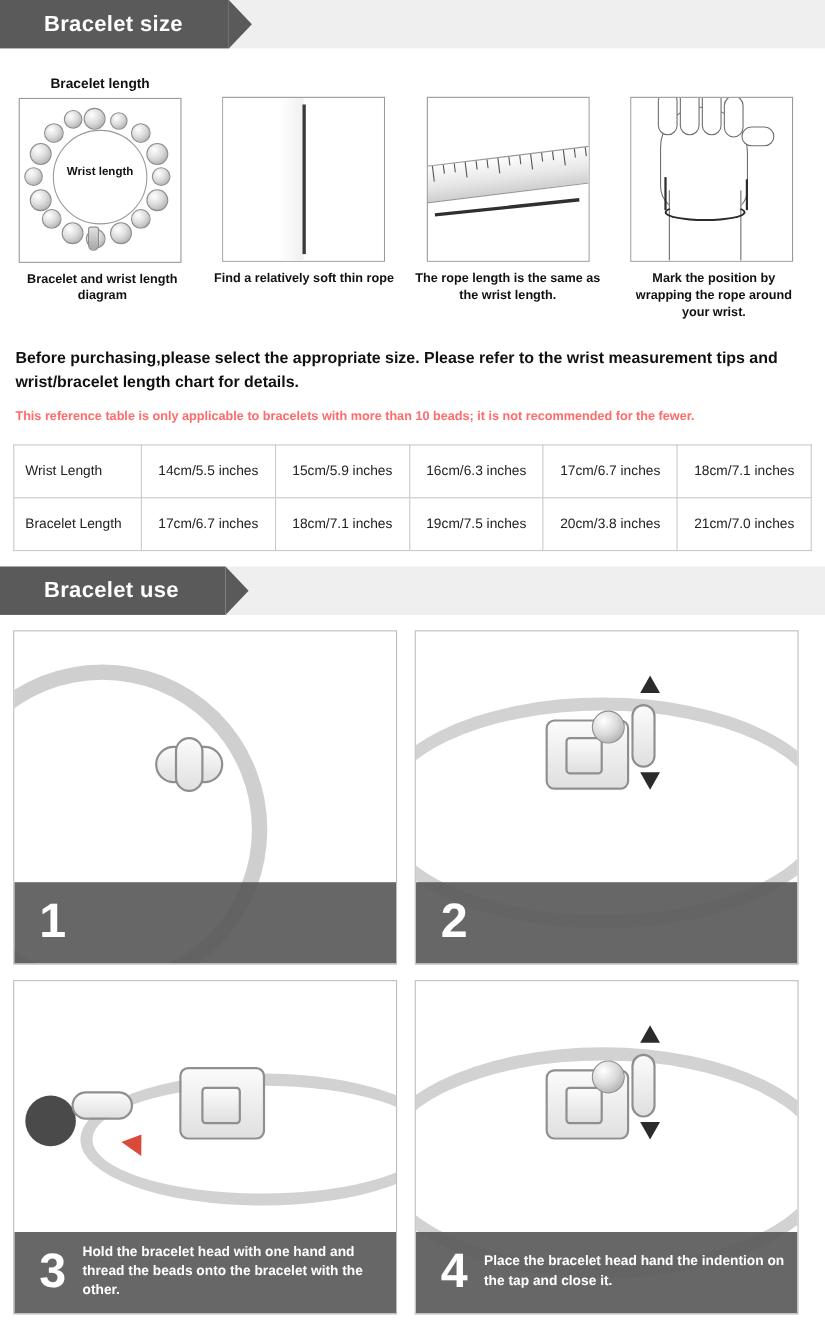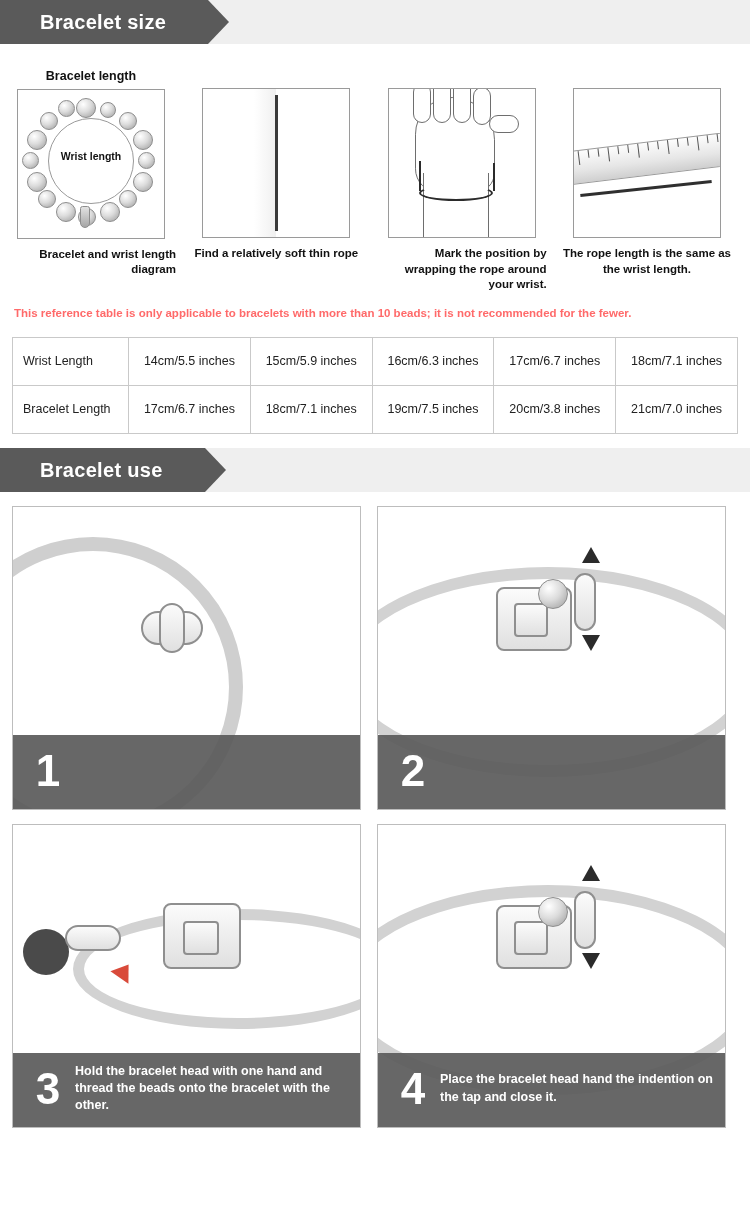--- a/index.html
+++ b/index.html
@@ -69,21 +69,21 @@
     background: #fff;
   }
   .m-cap {
     font-size: 11.5px;
     font-weight: bold;
     color: #111;
     line-height: 1.35;
     margin-top: 8px;
     text-align: center;
   }
-  .m-cap.left { text-align: right; padding-left: 4px; }
+  .m-cap.left { text-align: center; padding-left: 4px; }
 
   
   .bracelet-art { position:absolute; inset:0; }
   .bead {
     position: absolute;
     border-radius: 50%;
     background: radial-gradient(circle at 35% 30%, #ffffff 0%, #dcdcdc 45%, #9b9b9b 100%);
     border: 1px solid #8d8d8d;
   }
   .inner-circle {
@@ -338,39 +338,20 @@
           <div class="rope-shadow"></div>
           <div class="rope-line"></div>
         </div>
       </div>
       <div class="m-cap">Find a relatively soft thin rope</div>
     </div>
 
     <div class="measure-cell">
       <div class="m-title"></div>
       <div class="m-box">
-        <div class="hand-art">
-          <div class="palm"></div>
-          <div class="finger" style="left:24px;top:-6px;width:18px;height:40px;"></div>
-          <div class="finger" style="left:44px;top:-12px;width:18px;height:46px;"></div>
-          <div class="finger" style="left:64px;top:-10px;width:18px;height:44px;"></div>
-          <div class="finger" style="left:84px;top:-2px;width:18px;height:38px;"></div>
-          <div class="finger" style="left:100px;top:26px;width:30px;height:18px;"></div>
-          <div class="forearm"></div>
-          <div class="wrap-rope"></div>
-          <div class="rope-tail" style="left:30px;top:72px;height:30px;"></div>
-          <div class="rope-tail" style="left:104px;top:74px;height:28px;"></div>
-        </div>
-      </div>
-      <div class="m-cap left">Mark the position by wrapping the rope around your wrist.</div>
-    </div>
-
-    <div class="measure-cell">
-      <div class="m-title"></div>
-      <div class="m-box">
         <div class="ruler-art">
           <div class="ruler-body">
             <div class="tick" style="left:10px;height:14px;"></div>
             <div class="tick" style="left:20px;height:8px;"></div>
             <div class="tick" style="left:30px;height:8px;"></div>
             <div class="tick" style="left:40px;height:14px;"></div>
             <div class="tick" style="left:50px;height:8px;"></div>
             <div class="tick" style="left:60px;height:8px;"></div>
             <div class="tick" style="left:70px;height:14px;"></div>
             <div class="tick" style="left:80px;height:8px;"></div>
@@ -380,22 +361,42 @@
             <div class="tick" style="left:120px;height:8px;"></div>
             <div class="tick" style="left:130px;height:14px;"></div>
             <div class="tick" style="left:140px;height:8px;"></div>
             <div class="tick" style="left:150px;height:8px;"></div>
           </div>
           <div class="ruler-rope"></div>
         </div>
       </div>
       <div class="m-cap">The rope length is the same as the wrist length.</div>
     </div>
+
+    <div class="measure-cell">
+      <div class="m-title"></div>
+      <div class="m-box">
+        <div class="hand-art">
+          <div class="palm"></div>
+          <div class="finger" style="left:24px;top:-6px;width:18px;height:40px;"></div>
+          <div class="finger" style="left:44px;top:-12px;width:18px;height:46px;"></div>
+          <div class="finger" style="left:64px;top:-10px;width:18px;height:44px;"></div>
+          <div class="finger" style="left:84px;top:-2px;width:18px;height:38px;"></div>
+          <div class="finger" style="left:100px;top:26px;width:30px;height:18px;"></div>
+          <div class="forearm"></div>
+          <div class="wrap-rope"></div>
+          <div class="rope-tail" style="left:30px;top:72px;height:30px;"></div>
+          <div class="rope-tail" style="left:104px;top:74px;height:28px;"></div>
+        </div>
+      </div>
+      <div class="m-cap left">Mark the position by wrapping the rope around your wrist.</div>
+    </div>
   </div>
 
+  <div class="intro">Before purchasing,please select the appropriate size. Please refer to the wrist measurement tips and wrist/bracelet length chart for details.</div>
   <div class="note">This reference table is only applicable to bracelets with more than 10 beads; it is not recommended for the fewer.</div>
 
   <table class="size-table">
     <tbody>
       <tr>
         <td class="rowhead">Wrist Length</td>
         <td>14cm/5.5 inches</td>
         <td>15cm/5.9 inches</td>
         <td>16cm/6.3 inches</td>
         <td>17cm/6.7 inches</td>

